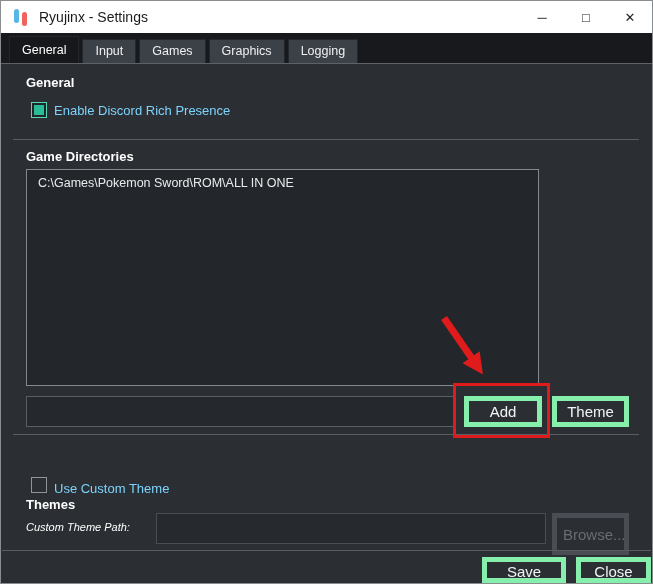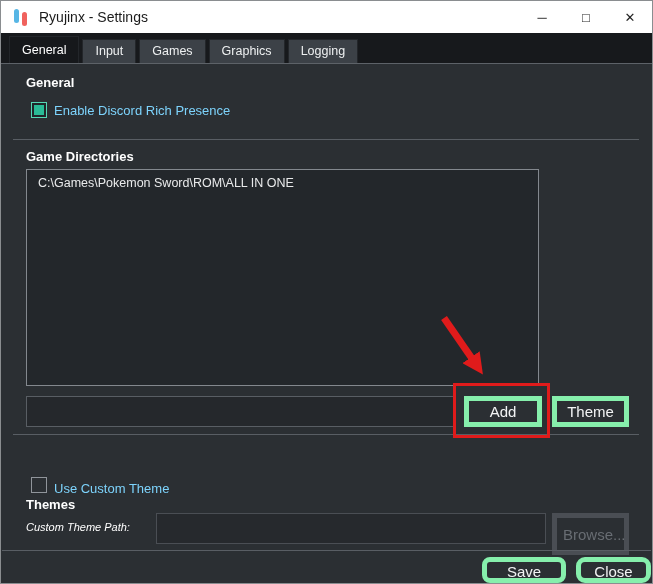--- a/index.html
+++ b/index.html
@@ -97,22 +97,22 @@
   <div class="section-header" style="left:25px; top:448px;margin-top:48px;">Themes</div>
   <span class="checkbox unchecked" style="position:absolute; left:30px; top:476px;"></span>
   <span class="label" style="position:absolute; left:53px; top:480px;">Use Custom Theme</span>
 
   <span class="disabled-label" style="position:absolute; left:25px; top:520px;">Custom Theme Path:</span>
   <input class="text-input input-disabled" style="left: 155px; top: 512px; width: 390px; height: 31px;" disabled="" value="">
   <button class="btn disabled" style="left:551px; top:512px; width:77px; height:42px;">Browse...</button>
 
   <div class="separator" style="top:549px; left:1px; right:1px;"></div>
 
-  <button class="btn" style="left:481px; top:556px; width:84px; height:26px;border-radius:8px;">Save</button>
-  <button class="btn" style="left:575px; top:556px; width:75px; height:26px;border-radius:9px;">Close</button>
+  <button class="btn" style="left:481px; top:556px; width:84px; height:26px;">Save</button>
+  <button class="btn" style="left:575px; top:556px; width:75px; height:26px;">Close</button>
 
   <div class="annot-rect" style="border-color: rgb(224, 27, 27);"></div>
   <svg class="annot-svg" width="653" height="584">
     <defs>
       <marker id="arrowhead" markerWidth="3" markerHeight="3" refX="0.5" refY="1.5" orient="auto">
         <path d="M0,0 L3,1.5 L0,3 Z" fill="#e01b1b"></path>
       </marker>
     </defs>
     <line x1="443" y1="317" x2="472" y2="359" stroke="#e01b1b" stroke-width="7" marker-end="url(#arrowhead)"></line>
   </svg>

